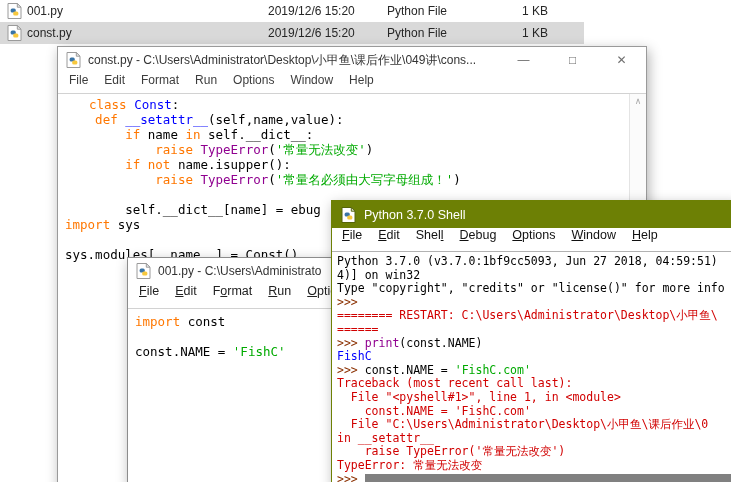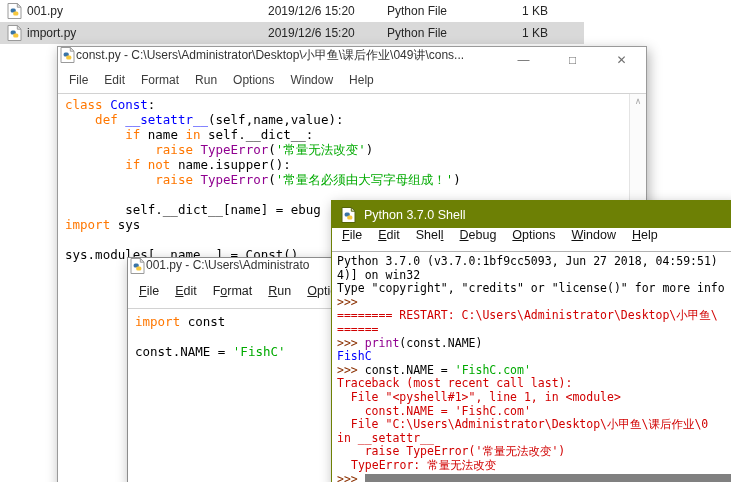--- a/index.html
+++ b/index.html
@@ -12,21 +12,21 @@
   .file-row.selected{background:#d9d9d9;width:584px;}
   .ficon{position:absolute;left:7px;top:3px;width:15px;height:16px;}
   .fc{position:absolute;top:4px;white-space:nowrap;}
   .fc.name{left:27px;}
   .fc.date{left:268px;}
   .fc.type{left:387px;}
   .fc.size{left:480px;width:68px;text-align:right;}
 
   
   .window{position:absolute;background:#fff;box-shadow:2px 4px 12px rgba(0,0,0,.3);}
-  .titlebar{height:26px;display:flex;gap:1px;padding-left:2px;
+  .titlebar{height:26px;display:flex;align-items:center;gap:7px;padding-left:8px;
             font-size:12px;color:#333;background:#fff;overflow:hidden;}
   .title-text{white-space:nowrap;overflow:hidden;flex:0 1 auto;}
   .wicon{width:15px;height:16px;flex:0 0 auto;}
   .caption{margin-left:auto;display:flex;color:#6e6e6e;font-size:12px;flex:0 0 auto;}
   .caption .cap-btn{width:49px;text-align:center;line-height:26px;}
   .menubar{height:20px;display:flex;font-size:12px;
            border-bottom:1px solid #d2d2d2;padding-left:3px;color:#3c3c3c;background:#fff;}
   .menu-item{padding:0 8px;white-space:nowrap;}
   .cline{white-space:pre;}
 
@@ -78,21 +78,21 @@
     </div>
     <div class="file-row selected">
       <span class="ficon">
         <svg width="15" height="16" viewBox="0 0 15 16">
             <path d="M1 .5h9.3L14 4.2V15.5H1z" fill="#fff" stroke="#9a9a9a"></path>
             <path d="M10.3 .5L14 4.2h-3.7z" fill="#ececec" stroke="#9a9a9a"></path>
             <rect x="3.6" y="5.6" width="5.2" height="4" rx="1.6" fill="#3a74a6"></rect>
             <rect x="6.2" y="8.6" width="5.2" height="4" rx="1.6" fill="#f7c83d"></rect>
           </svg>
       </span>
-      <span class="fc name">import.py</span>
+      <span class="fc name">const.py</span>
       <span class="fc date">2019/12/6 15:20</span>
       <span class="fc type">Python File</span>
       <span class="fc size">1 KB</span>
     </div>
   </div>
 
   <div class="window const-editor">
     <div class="titlebar">
       <span class="wicon">
         <svg width="15" height="16" viewBox="0 0 15 16">
@@ -112,21 +112,21 @@
     <div class="menubar">
         <span class="menu-item">File</span>
         <span class="menu-item">Edit</span>
         <span class="menu-item">Format</span>
         <span class="menu-item">Run</span>
         <span class="menu-item">Options</span>
         <span class="menu-item">Window</span>
         <span class="menu-item">Help</span>
       </div>
     <div class="const-code">
-        <div class="cline"><span style="color: rgb(255, 119, 0);">class</span><span style="color: rgb(0, 0, 0);"> </span><span style="color: rgb(0, 0, 255);">Const</span><span style="color: rgb(0, 0, 0);">:</span></div>
+        <div class="cline"><span style="color: rgb(255, 119, 0); margin-left: 24px;">class</span><span style="color: rgb(0, 0, 0);"> </span><span style="color: rgb(0, 0, 255);">Const</span><span style="color: rgb(0, 0, 0);">:</span></div>
         <div class="cline"><span style="color: rgb(0, 0, 0);">    </span><span style="color: rgb(255, 119, 0);">def</span><span style="color: rgb(0, 0, 0);"> </span><span style="color: rgb(0, 0, 255);">__setattr__</span><span style="color: rgb(0, 0, 0);">(self,name,value):</span></div>
         <div class="cline"><span style="color: rgb(0, 0, 0);">        </span><span style="color: rgb(255, 119, 0);">if</span><span style="color: rgb(0, 0, 0);"> name </span><span style="color: rgb(255, 119, 0);">in</span><span style="color: rgb(0, 0, 0);"> self.__dict__:</span></div>
         <div class="cline"><span style="color: rgb(0, 0, 0);">            </span><span style="color: rgb(255, 119, 0);">raise</span><span style="color: rgb(0, 0, 0);"> </span><span style="color: rgb(144, 0, 144);">TypeError</span><span style="color: rgb(0, 0, 0);">(</span><span style="color: rgb(0, 170, 0);">'常量无法改变'</span><span style="color: rgb(0, 0, 0);">)</span></div>
         <div class="cline"><span style="color: rgb(0, 0, 0);">        </span><span style="color: rgb(255, 119, 0);">if</span><span style="color: rgb(0, 0, 0);"> </span><span style="color: rgb(255, 119, 0);">not</span><span style="color: rgb(0, 0, 0);"> name.isupper():</span></div>
         <div class="cline"><span style="color: rgb(0, 0, 0);">            </span><span style="color: rgb(255, 119, 0);">raise</span><span style="color: rgb(0, 0, 0);"> </span><span style="color: rgb(144, 0, 144);">TypeError</span><span style="color: rgb(0, 0, 0);">(</span><span style="color: rgb(0, 170, 0);">'常量名必须由大写字母组成！'</span><span style="color: rgb(0, 0, 0);">)</span></div>
         <div class="cline"> </div>
         <div class="cline"><span style="color: rgb(0, 0, 0);">        self.__dict__[name] = ebug</span></div>
         <div class="cline"><span style="color: rgb(255, 119, 0);">import</span><span style="color: rgb(0, 0, 0);"> sys</span></div>
         <div class="cline"> </div>
         <div class="cline"><span style="color: rgb(0, 0, 0);">sys.modules[__name__] = Const()</span></div>
@@ -192,18 +192,18 @@
         <div class="cline"><span style="color: rgb(209, 0, 0);">======</span></div>
         <div class="cline"><span style="color: rgb(139, 48, 0);">&gt;&gt;&gt; </span><span style="color: rgb(144, 0, 144);">print</span><span style="color: rgb(0, 0, 0);">(const.NAME)</span></div>
         <div class="cline"><span style="color: rgb(0, 0, 255);">FishC</span></div>
         <div class="cline"><span style="color: rgb(139, 48, 0);">&gt;&gt;&gt; </span><span style="color: rgb(0, 0, 0);">const.NAME = </span><span style="color: rgb(0, 170, 0);">'FishC.com'</span></div>
         <div class="cline"><span style="color: rgb(209, 0, 0);">Traceback (most recent call last):</span></div>
         <div class="cline"><span style="color: rgb(209, 0, 0);">  File "&lt;pyshell#1&gt;", line 1, in &lt;module&gt;</span></div>
         <div class="cline"><span style="color: rgb(209, 0, 0);">    const.NAME = 'FishC.com'</span></div>
         <div class="cline"><span style="color: rgb(209, 0, 0);">  File "C:\Users\Administrator\Desktop\小甲鱼\课后作业\0</span></div>
         <div class="cline"><span style="color: rgb(209, 0, 0);">in __setattr__</span></div>
         <div class="cline"><span style="color: rgb(209, 0, 0);">    raise TypeError('常量无法改变')</span></div>
-        <div class="cline"><span style="color: rgb(209, 0, 0); margin-left: 14px;">TypeError: 常量无法改变</span></div>
+        <div class="cline"><span style="color: rgb(209, 0, 0);">TypeError: 常量无法改变</span></div>
         <div class="cline"><span style="color: rgb(139, 48, 0);">&gt;&gt;&gt; </span><span class="cursor-block" style="background: rgb(128, 128, 128);"></span></div>
       </div>
   </div>
 
 </div>
 
 </body></html>

